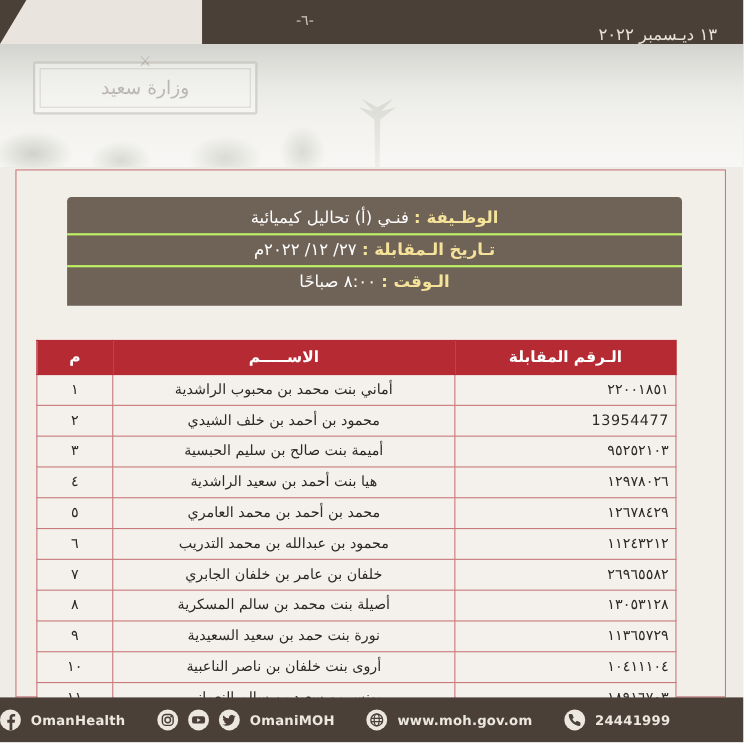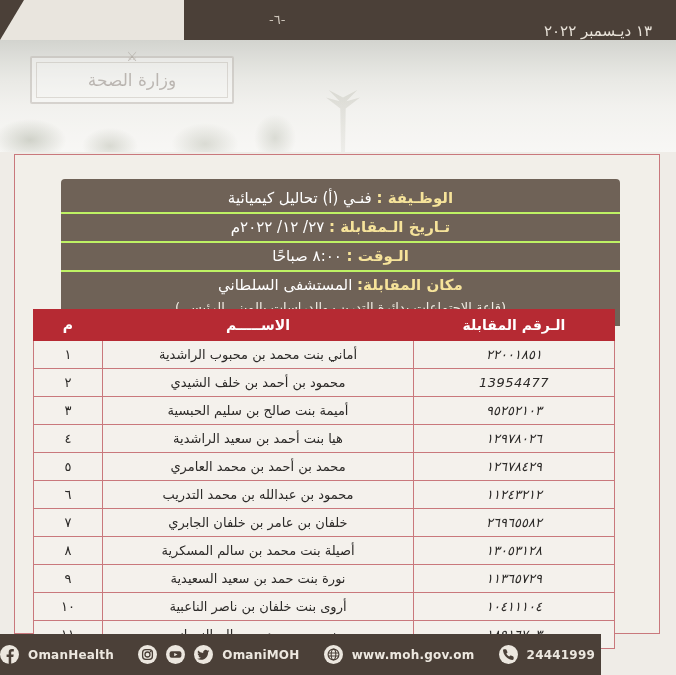--- a/index.html
+++ b/index.html
@@ -218,32 +218,32 @@
   table.roster td {
     font-size: 13px;
     color: #2c2a28;
     padding: 3px 6px;
     border: 1px solid #c9787c;
     background: #f4f1ec;
     height: 21px;
   }
   td.c-seq  { text-align: center; width: 60px; color:#3a3734; }
   td.c-name { text-align: center; }
-  td.c-cid  { text-align: center; letter-spacing: .5px; font-style: italic; }
+  td.c-cid  { letter-spacing: .5px; }
 
   
   .footer {
     position: absolute;
     bottom: 0; left: 0;
-    width: 601px;
+    width: 676px;
     height: 41px;
     background: #4b4038;
     display: flex;
     align-items: center;
-    justify-content: flex-end;
+    justify-content: flex-start;
     gap: 9px;
     direction: ltr;
   }
   .sicon {
     width: 19px; height: 19px;
     border-radius: 50%;
     background: #ece7df;
     color: #4b4038;
     display: inline-flex;
     align-items: center;
@@ -265,21 +265,21 @@
 <body>
 
 <div id="page">
 
   <div class="photoband">
     <div class="photo-foliage"></div>
     <div class="photo-palm"></div>
     <div class="signboard">
       <div class="signboard-emblem">⚔</div>
       <div class="signboard-inner">
-        <span class="signboard-text">وزارة الصحة</span>
+        <span class="signboard-text">وزارة سعيد</span>
       </div>
     </div>
   </div>
 
   <div class="topbar">
     <span class="topbar-date">١٣ ديـسمبر ٢٠٢٢</span>
     <span class="page-num">-٦-</span>
   </div>
   <div class="wedge"></div>
 
@@ -292,25 +292,20 @@
         <span class="info-val">فنـي (أ) تحاليل كيميائية</span>
       </div>
       <div class="info-line">
         <span class="info-key">تـاريخ الـمقابلة :</span>
         <span class="info-val">٢٧/ ١٢/ ٢٠٢٢م</span>
       </div>
       <div class="info-line">
         <span class="info-key">الـوقت :</span>
         <span class="info-val">٨:٠٠ صباحًا</span>
       </div>
-      <div class="info-line">
-        <span class="info-key">مكان المقابلة:</span>
-        <span class="info-val">المستشفى السلطاني</span>
-        <span class="info-sub">(قاعة الإجتماعات بدائرة التدريب والدراسات بالمبنى الرئيسي)</span>
-      </div>
     </div>
 
     <div class="table-wrap">
       <table class="roster">
         <thead>
           <tr>
             <th class="col-cid">الـرقم المقابلة</th>
             <th class="col-name">الاســـــم</th>
             <th class="col-seq">م</th>
           </tr>

